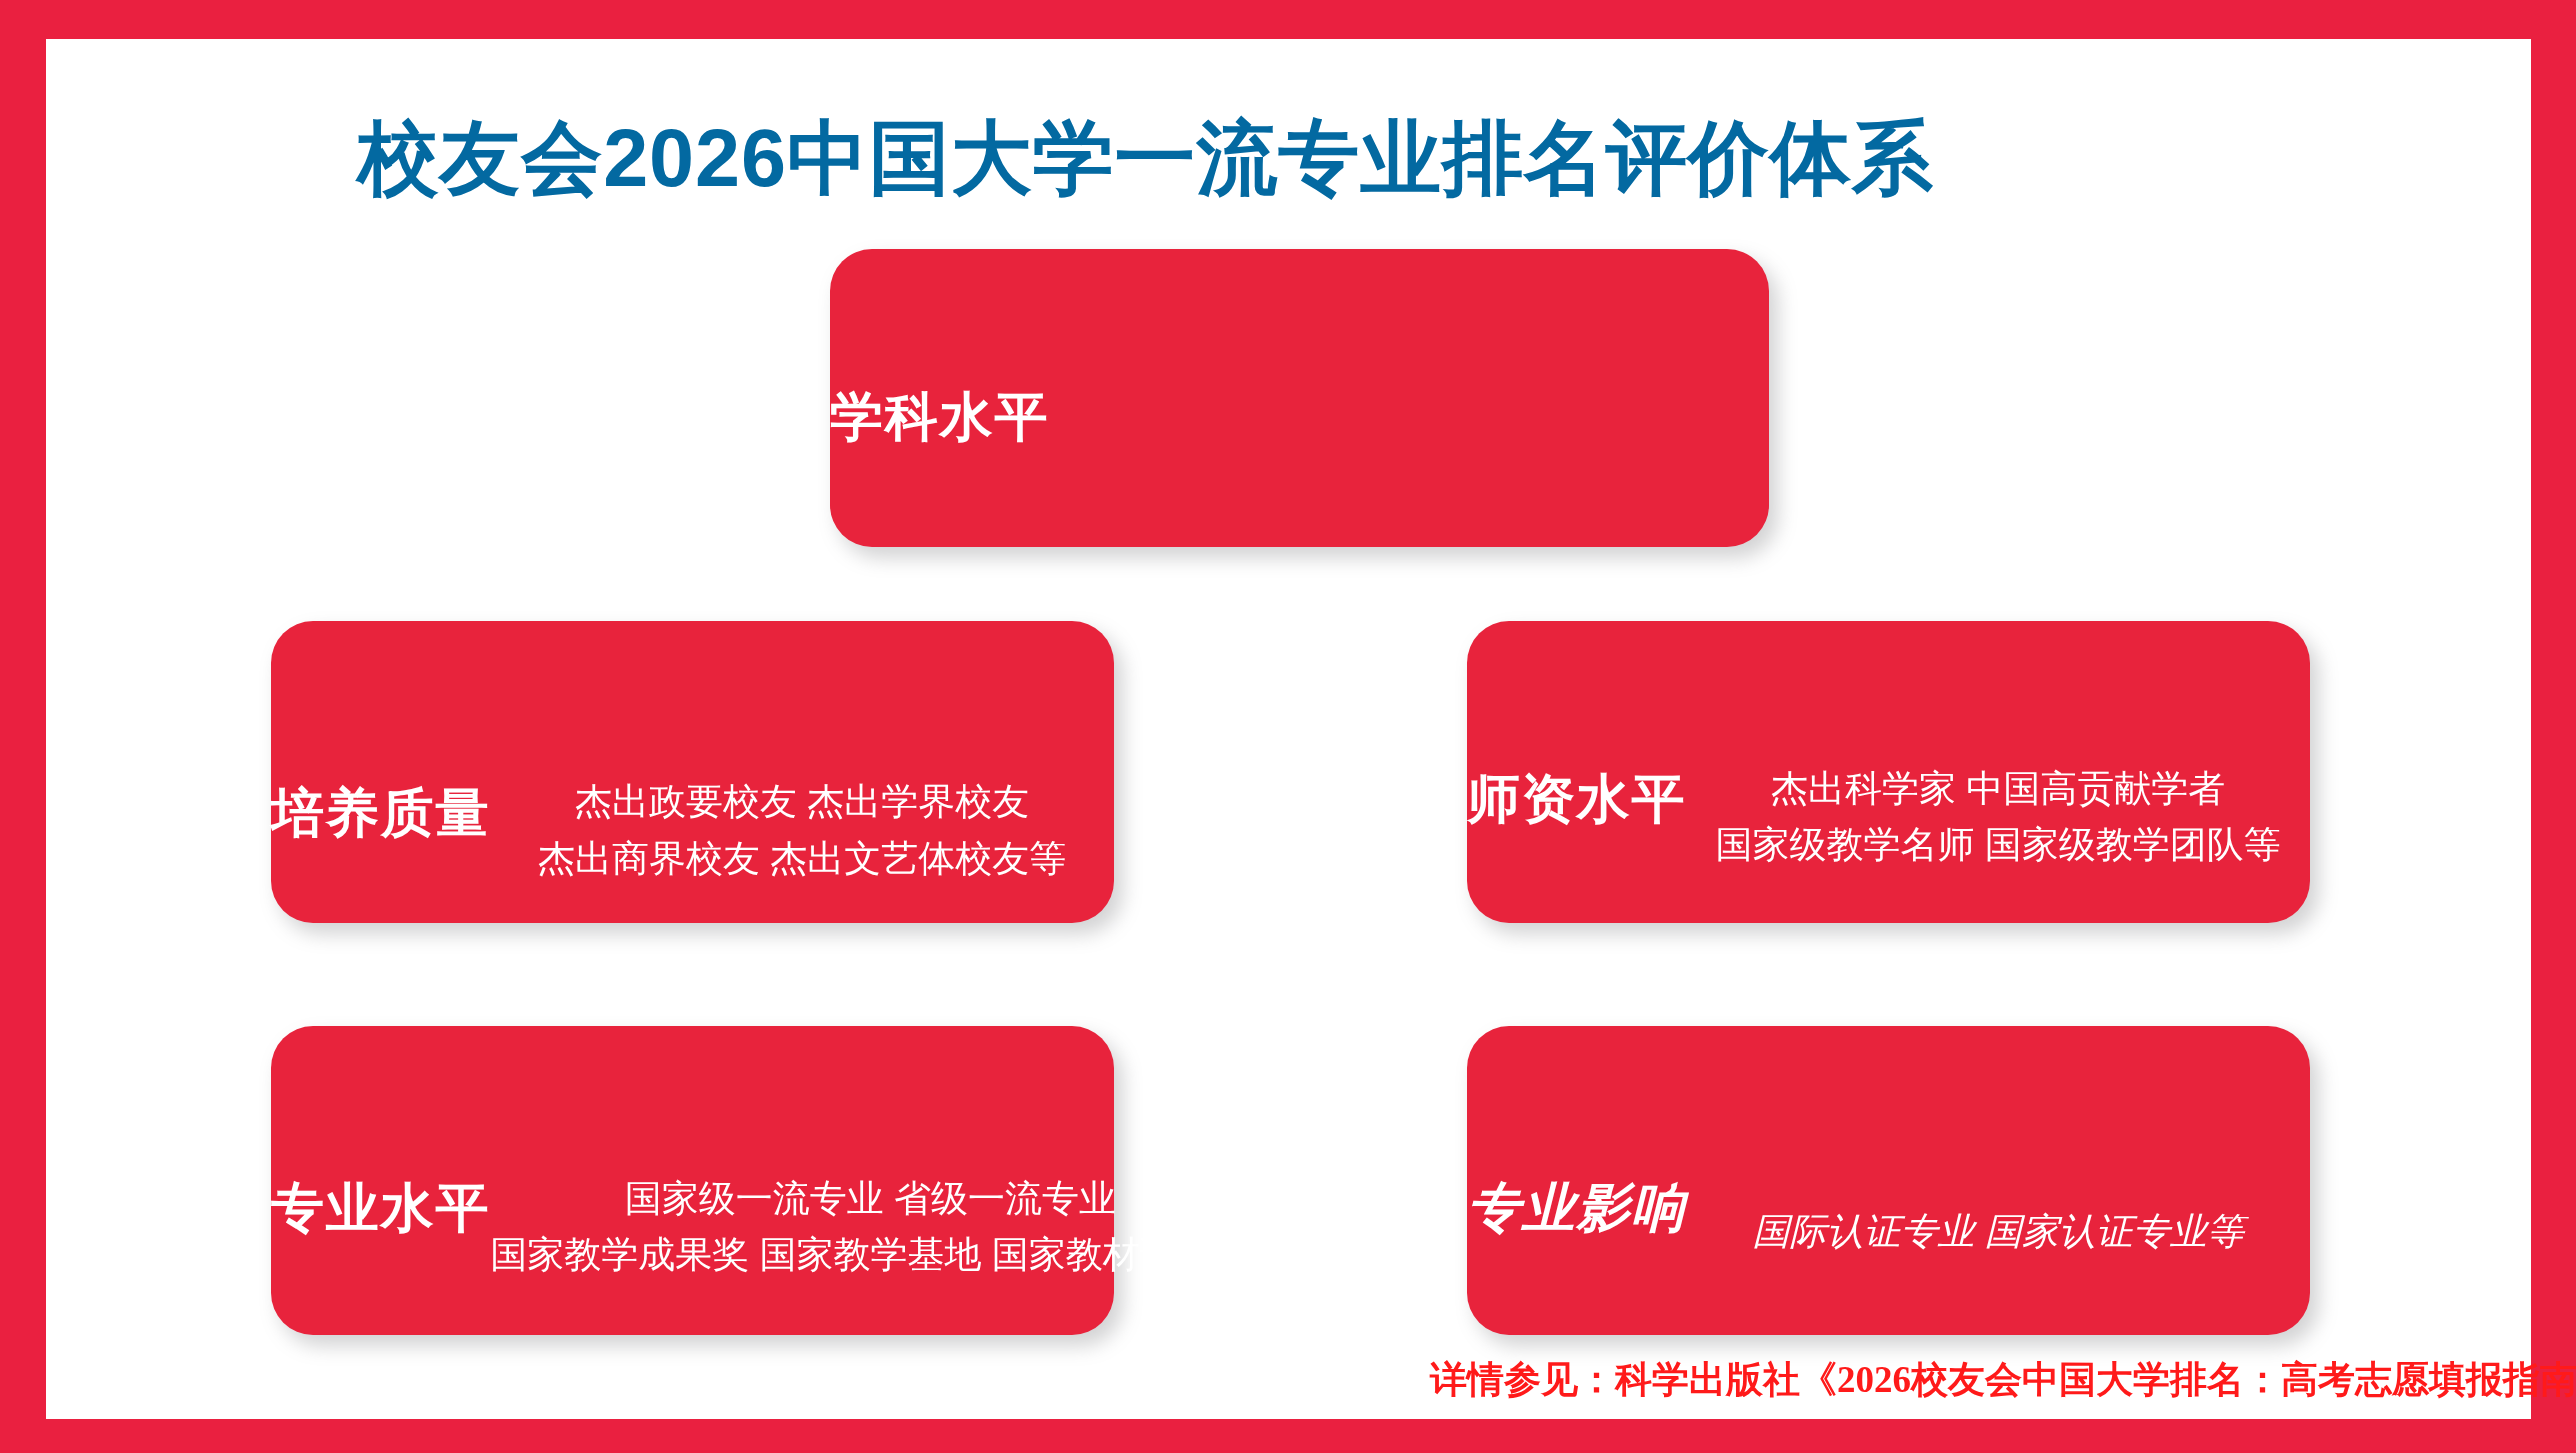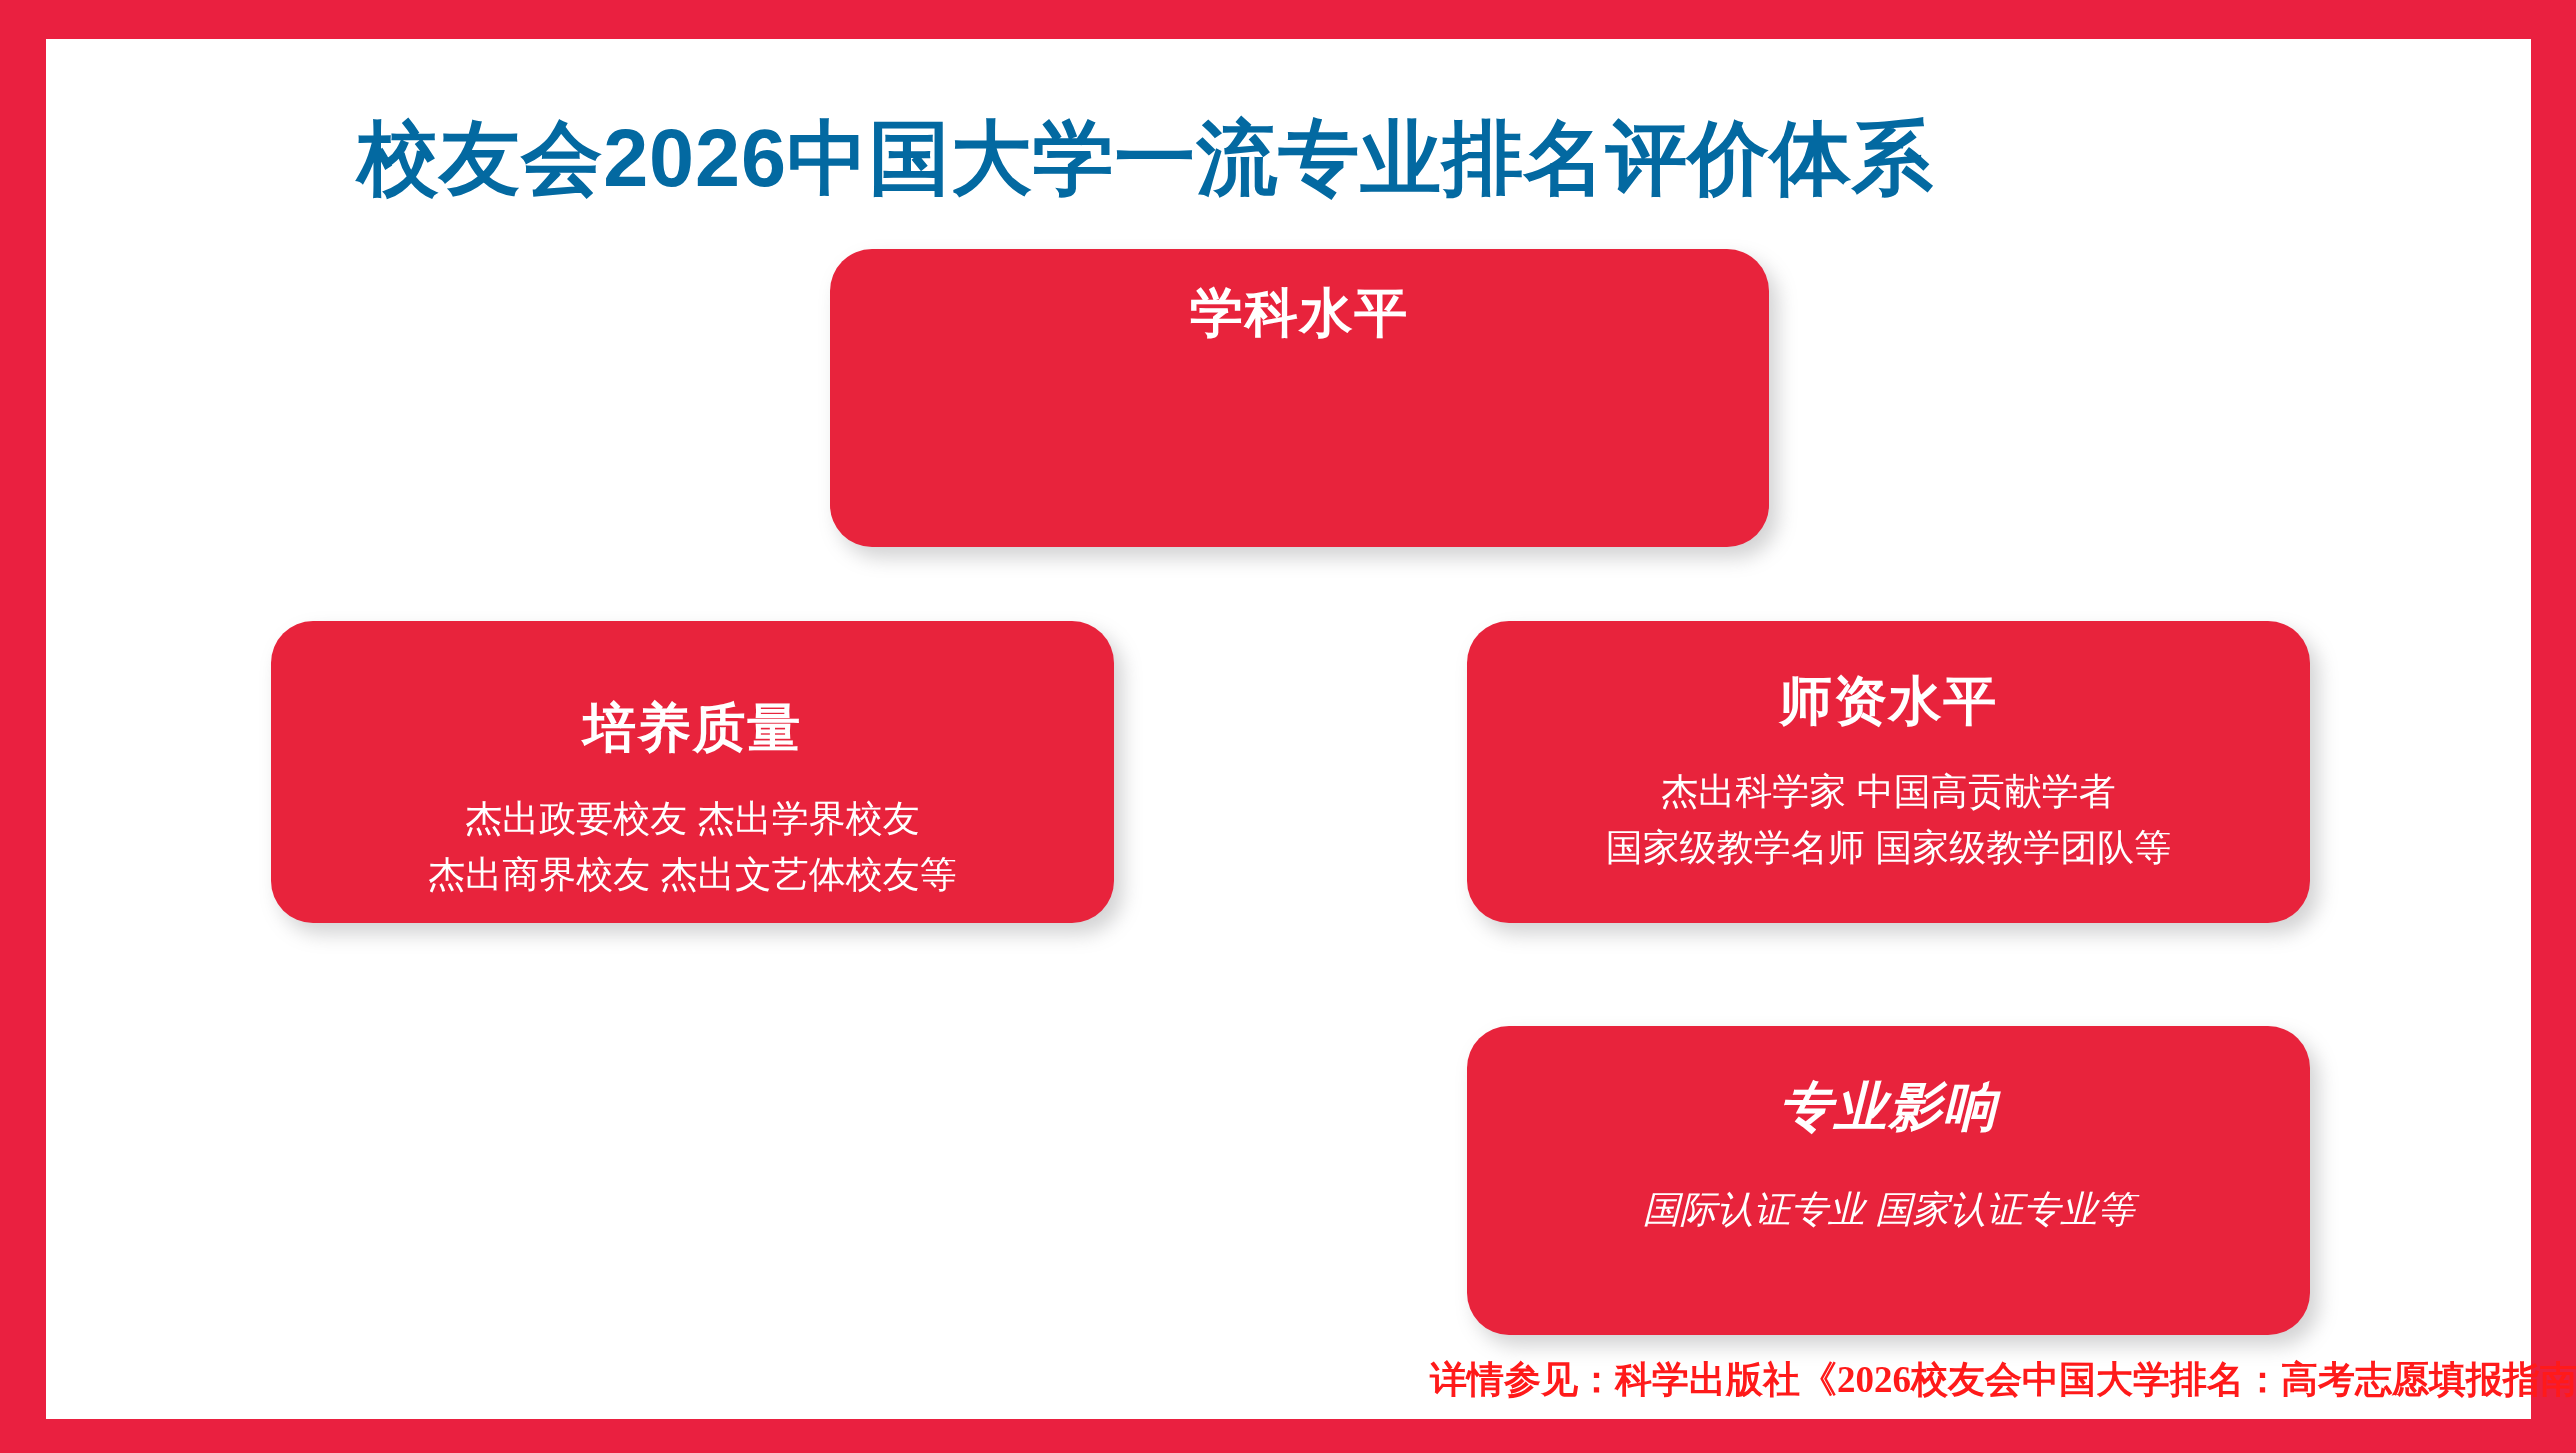--- a/index.html
+++ b/index.html
@@ -44,21 +44,20 @@
 
   
   .card {
     position: absolute;
     background: #e8233c;
     border-radius: 42px;
     box-shadow: 8.8px 10.5px 19px rgba(120, 120, 125, 0.33);
     color: #ffffff;
     box-sizing: border-box;
     display: flex;
-    flex-direction: column;
     align-items: center;
   }
 
   .card-title {
     font-size: 53px;
     font-weight: bold;
     letter-spacing: 1.8px;
     line-height: 1;
     white-space: nowrap;
   }
@@ -164,20 +163,27 @@
     </div>
 
     <div class="card" id="card-faculty">
       <div class="card-title">师资水平</div>
       <div class="card-lines">
         <div class="card-line">杰出科学家  中国高贡献学者</div>
         <div class="card-line">国家级教学名师  国家级教学团队等</div>
       </div>
     </div>
 
+    <div class="card" id="card-major-level">
+      <div class="card-title">专业水平</div>
+      <div class="card-lines">
+        <div class="card-line">国家级一流专业  省级一流专业</div>
+        <div class="card-line">国家教学成果奖  国家教学基地 国家教材课程等</div>
+      </div>
+    </div>
 
     <div class="card" id="card-major-impact">
       <div class="card-title">专业影响</div>
       <div class="card-lines">
         <div class="card-line">国际认证专业  国家认证专业等</div>
       </div>
     </div>
 
     <div id="footer">详情参见：科学出版社《2026校友会中国大学排名：高考志愿填报指南》</div>
 

